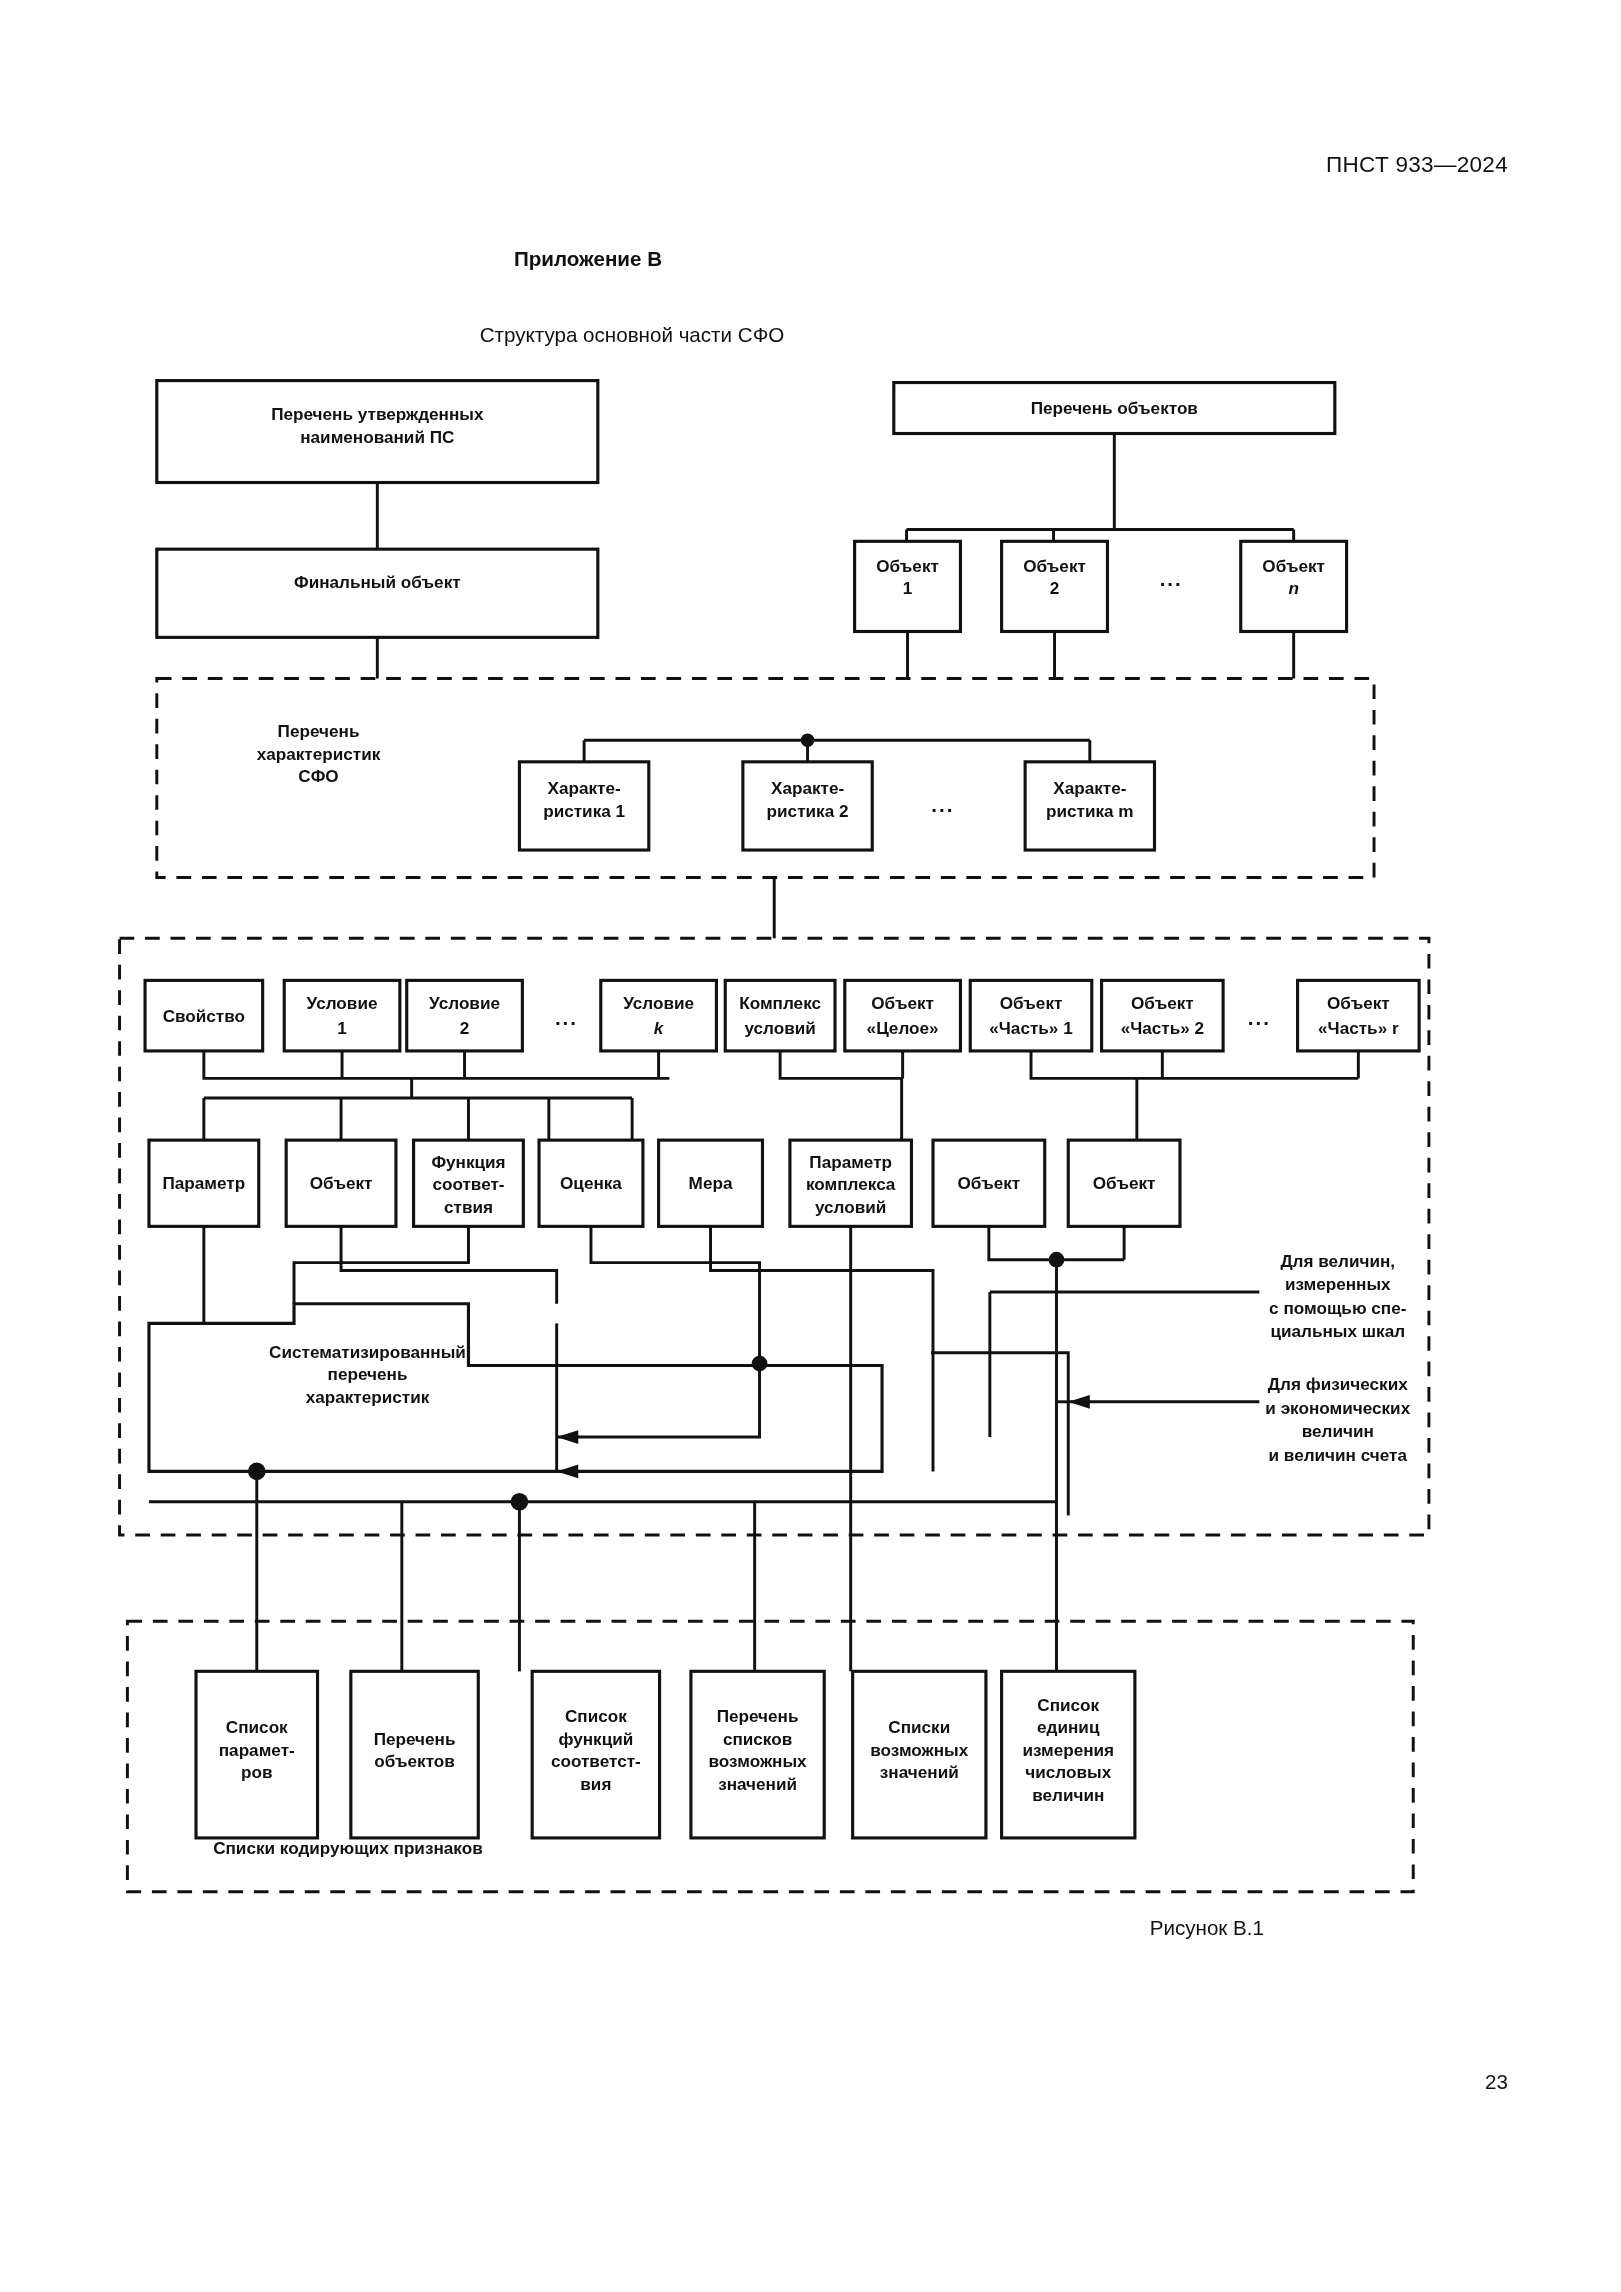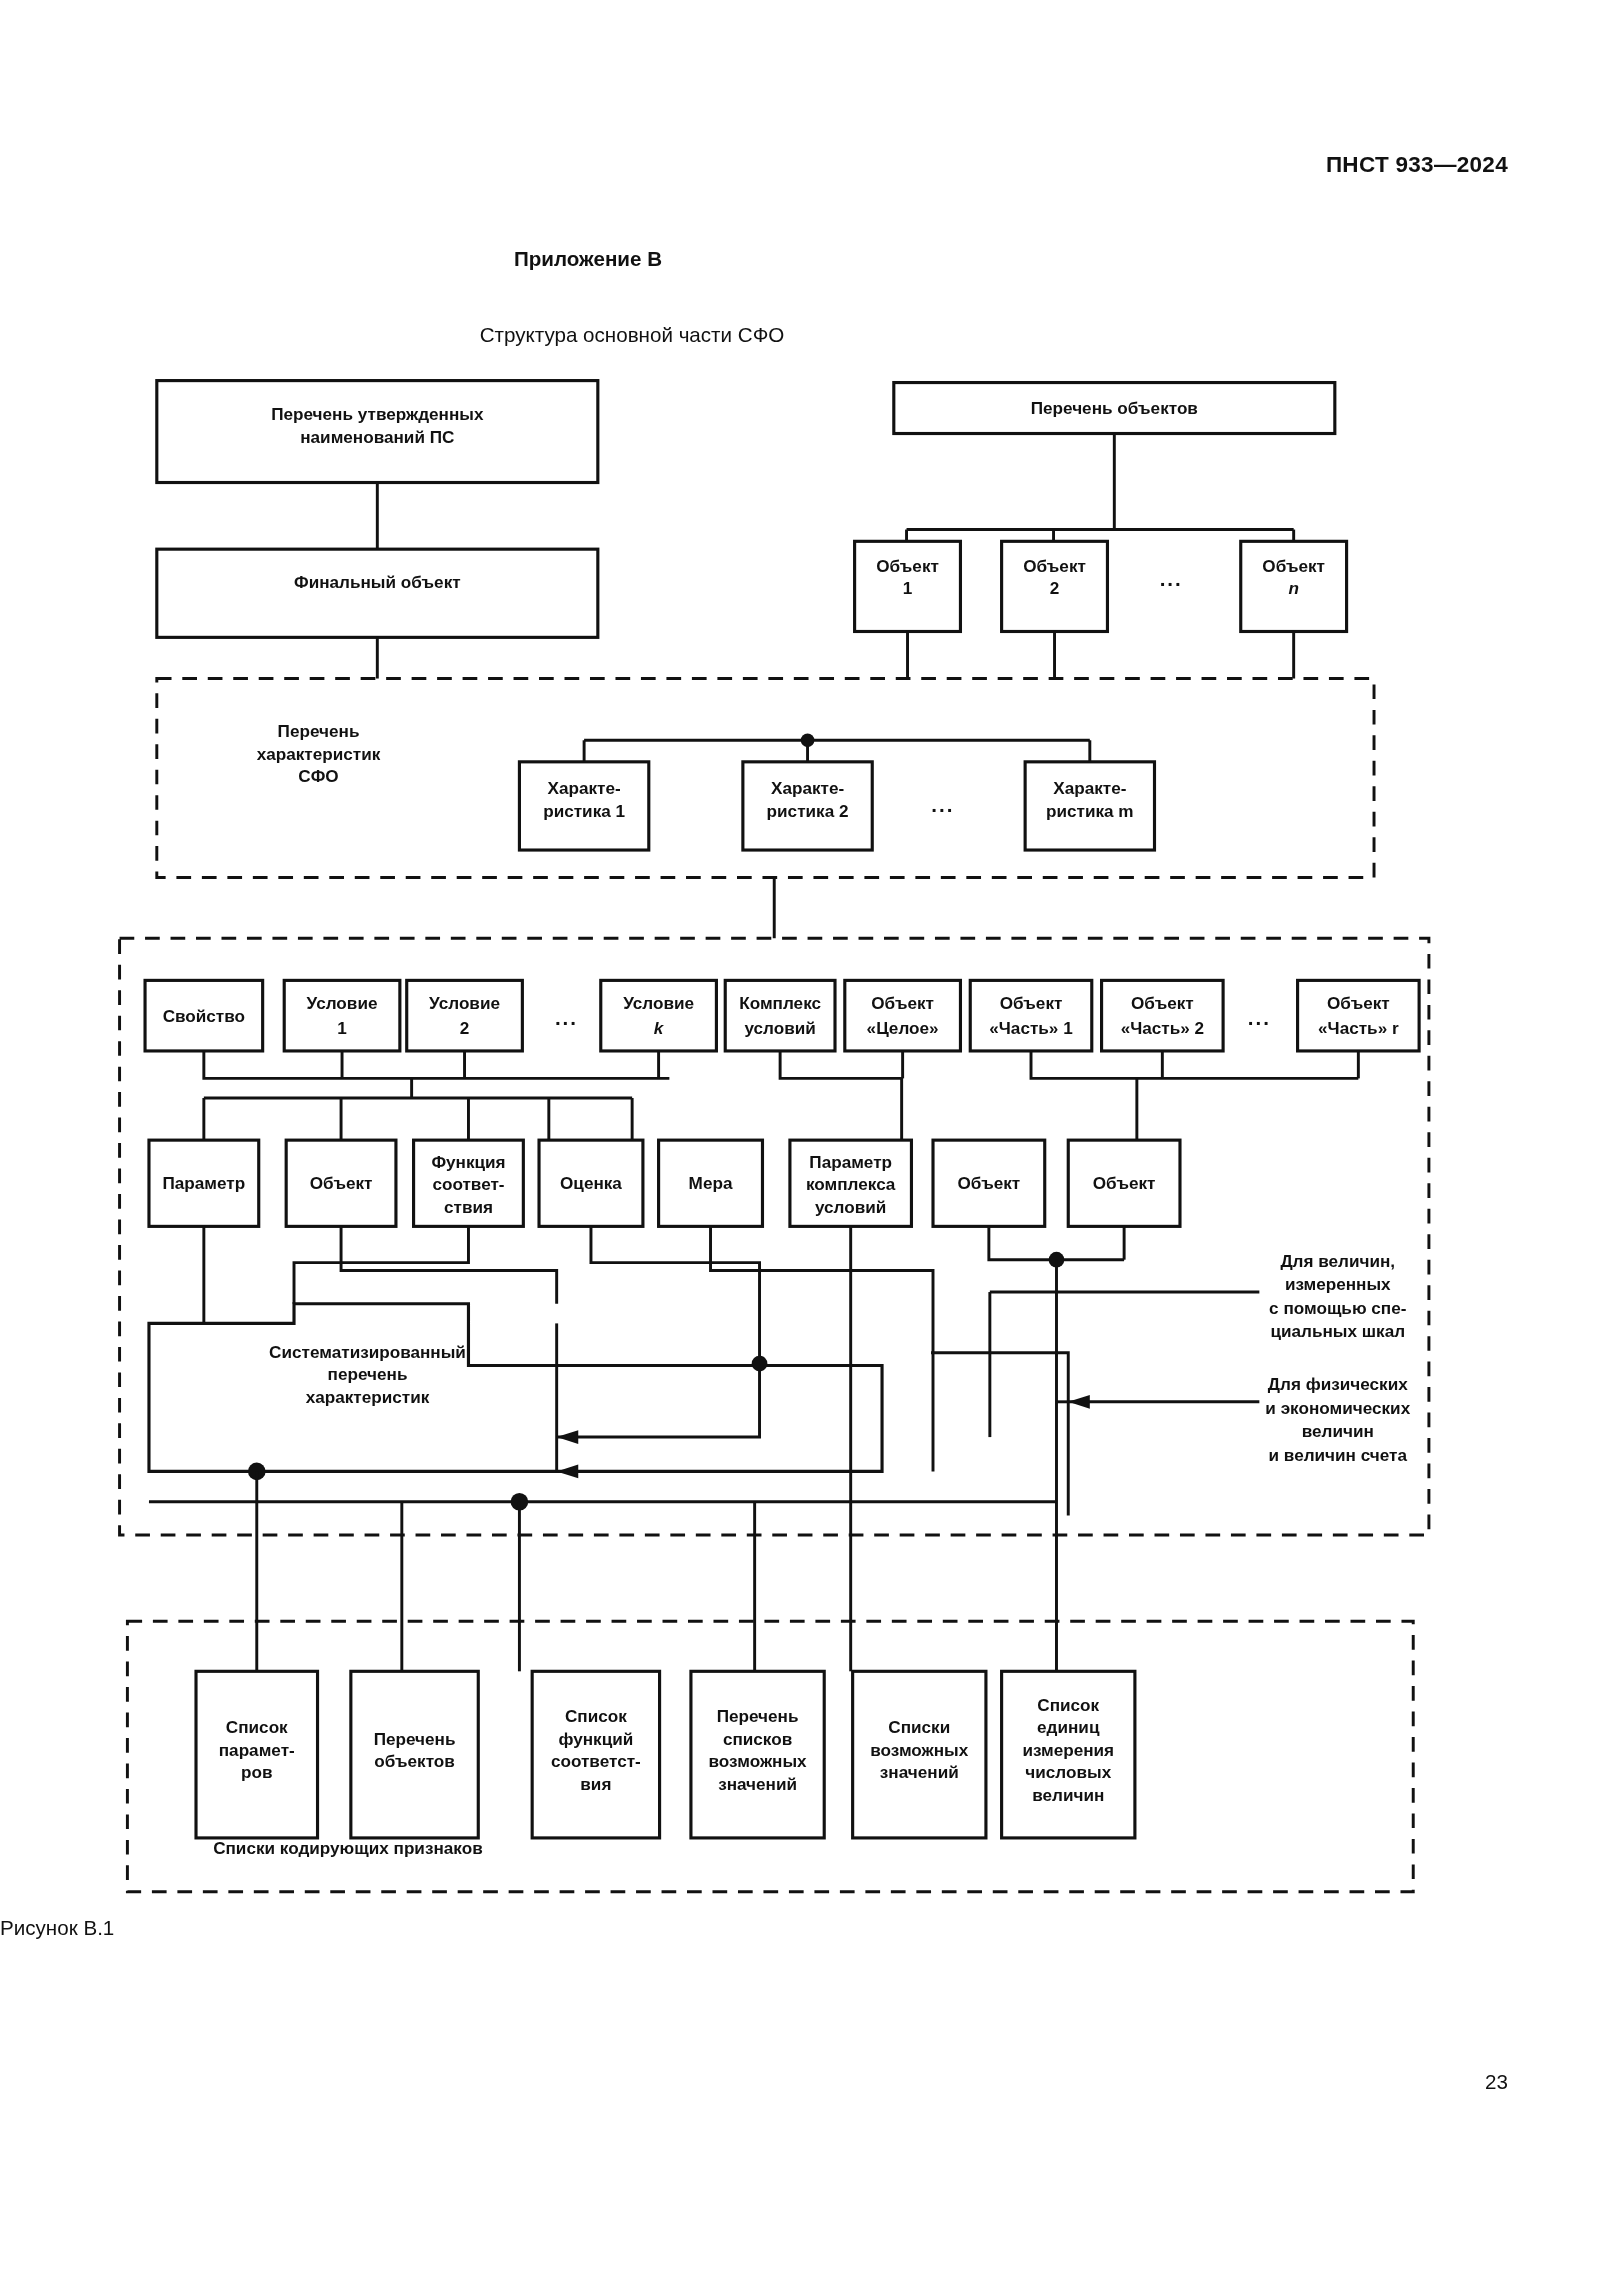--- a/index.html
+++ b/index.html
@@ -1,25 +1,25 @@
 <!DOCTYPE html>
 <html><head>
 <meta charset="utf-8">
 <style>
   html,body{margin:0;padding:0;background:#fff;}
   body{width:1621px;height:2293px;position:relative;
        font-family:"Liberation Sans",sans-serif;color:#111;}
   .page{position:absolute;inset:0;}
   #doc-header{position:absolute;top:152px;right:113px;
-       font-size:22.5px;font-weight:bold;letter-spacing:0.3px;}
+       font-size:22.5px;font-weight:normal;letter-spacing:0.3px;}
   #appendix{position:absolute;top:223px;left:0;width:1176px;text-align:center;
        font-size:20.6px;font-weight:bold;line-height:33px;margin-top:19px;}
   #fig-title{position:absolute;top:323px;left:0;width:1264px;text-align:center;
        font-size:20.6px;font-weight:normal;}
-  #fig-caption{position:absolute;top:1916px;left:0;width:1264px;text-align:left;
+  #fig-caption{position:absolute;top:1916px;left:0;width:1264px;text-align:right;
        font-size:20.6px;}
   #page-num{position:absolute;top:2070px;right:113px;font-size:20.6px;}
   svg.diagram{position:absolute;top:0;left:0;width:1621px;height:2293px;}
   .bx{fill:#fff;stroke:#111;stroke-width:3.2;}
   .dash{fill:none;stroke:#111;stroke-width:3;stroke-dasharray:15 11;}
   .ln{fill:none;stroke:#111;stroke-width:3;stroke-linecap:butt;}
   .jd{fill:#111;stroke:none;}
   text{font-family:"Liberation Sans",sans-serif;fill:#111;
        font-size:17px;font-weight:bold;text-anchor:middle;}
   text.lbl{font-size:17.5px;}

